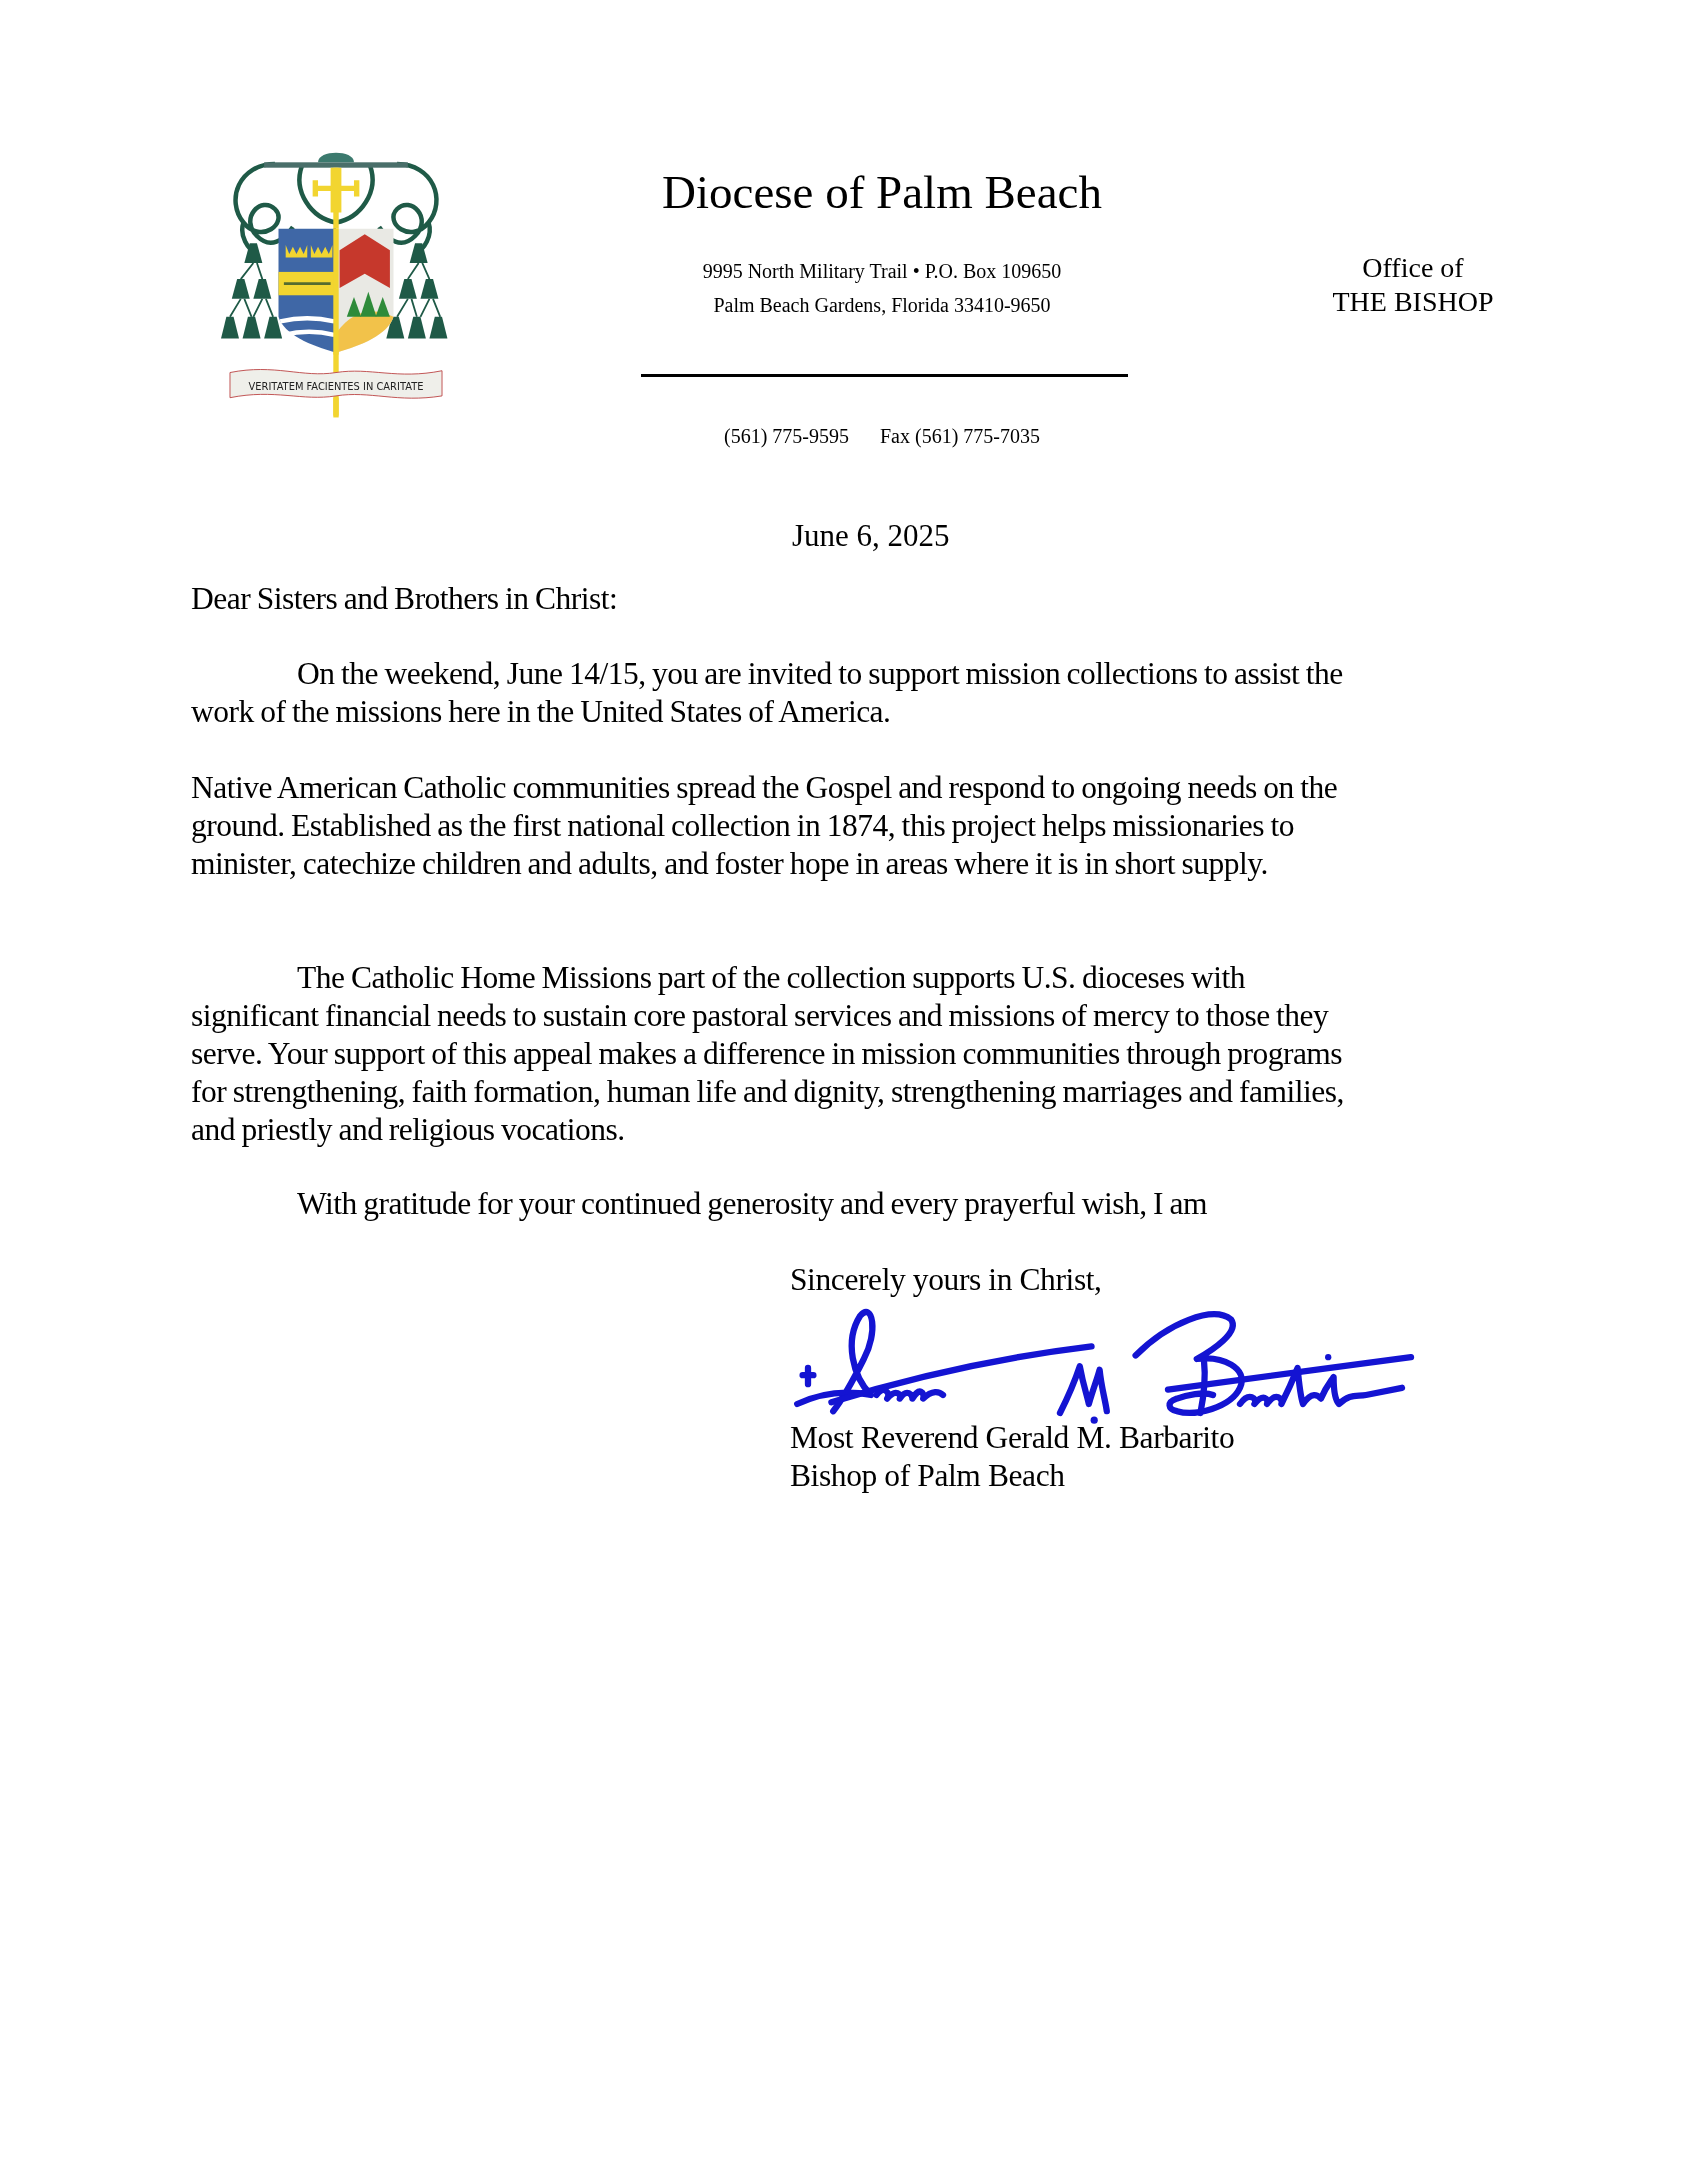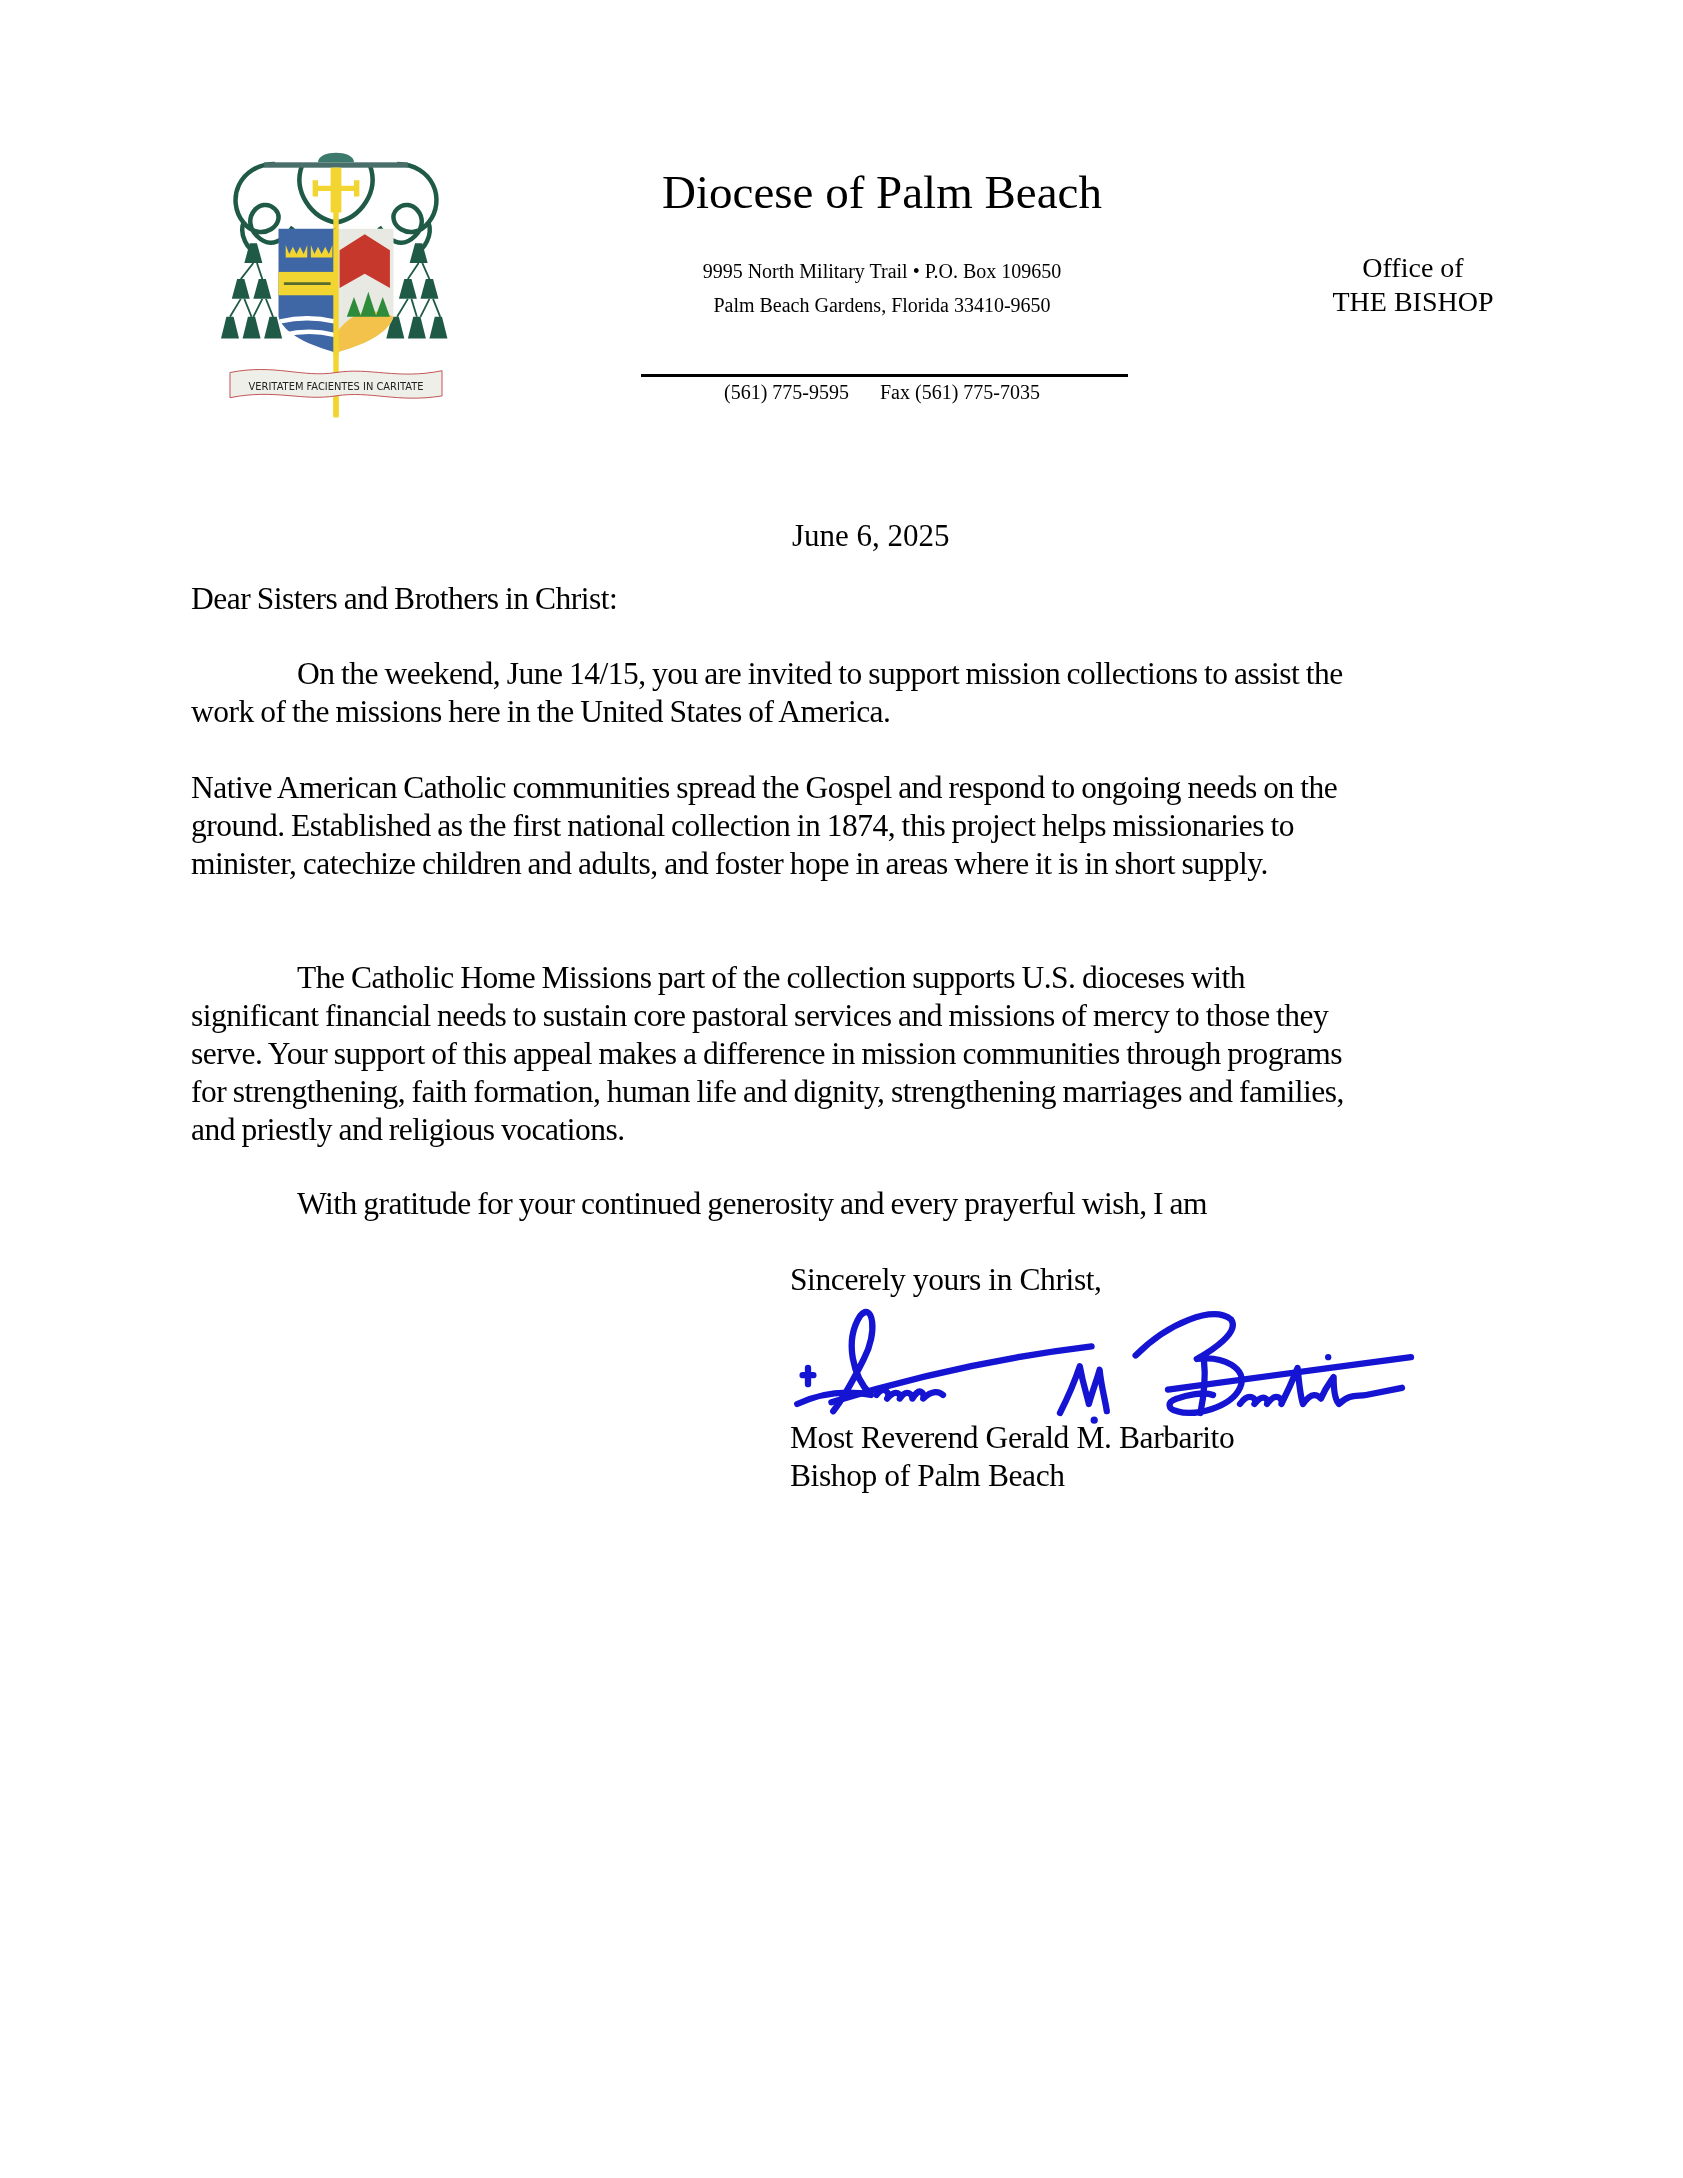--- a/index.html
+++ b/index.html
@@ -6,21 +6,21 @@
   body { width: 1683px; height: 2178px; position: relative; overflow: hidden;
          font-family: "Liberation Serif", "DejaVu Serif", serif; color: #000; }
   .abs { position: absolute; white-space: nowrap; }
   #crest { position: absolute; left: 221px; top: 137px; width: 230px; height: 286px; }
   .title { font-size: 47px; left: 0; width: 1764px; text-align: center; top: 165px; }
   .hdr-center { position: absolute; left: 576px; width: 612px; text-align: center; font-size: 20px; }
   .addr1 { top: 260px; }
   .addr2 { top: 294px; }
   .rule { position: absolute; left: 641px; top: 374px; width: 487px; height: 2.7px; background: #000; }
   .phone { top: 381px; }
-  .phone span { display: inline-block; }
+  .phone span { display: inline-block; margin-top: 44px; }
   .phone .gap { width: 31px; }
   .office { position: absolute; left: 1296px; width: 234px; text-align: center; font-size: 28px; }
   .office1 { top: 252px; }
   .office2 { top: 286px; }
   .date { position: absolute; left: 792px; top: 505px; font-size: 31px; margin-top: 13px; }
   .body-text { position: absolute; left: 191px; font-size: 31.5px; line-height: 38px; letter-spacing: -0.5px; word-spacing: -0.9px; }
   .line { display: block; white-space: nowrap; }
   .indent { padding-left: 106px; }
   .sig-block { position: absolute; left: 790px; font-size: 31.5px; line-height: 38px; letter-spacing: -0.4px; }
   #signature { position: absolute; left: 790px; top: 1305px; width: 639px; height: 126px; }

